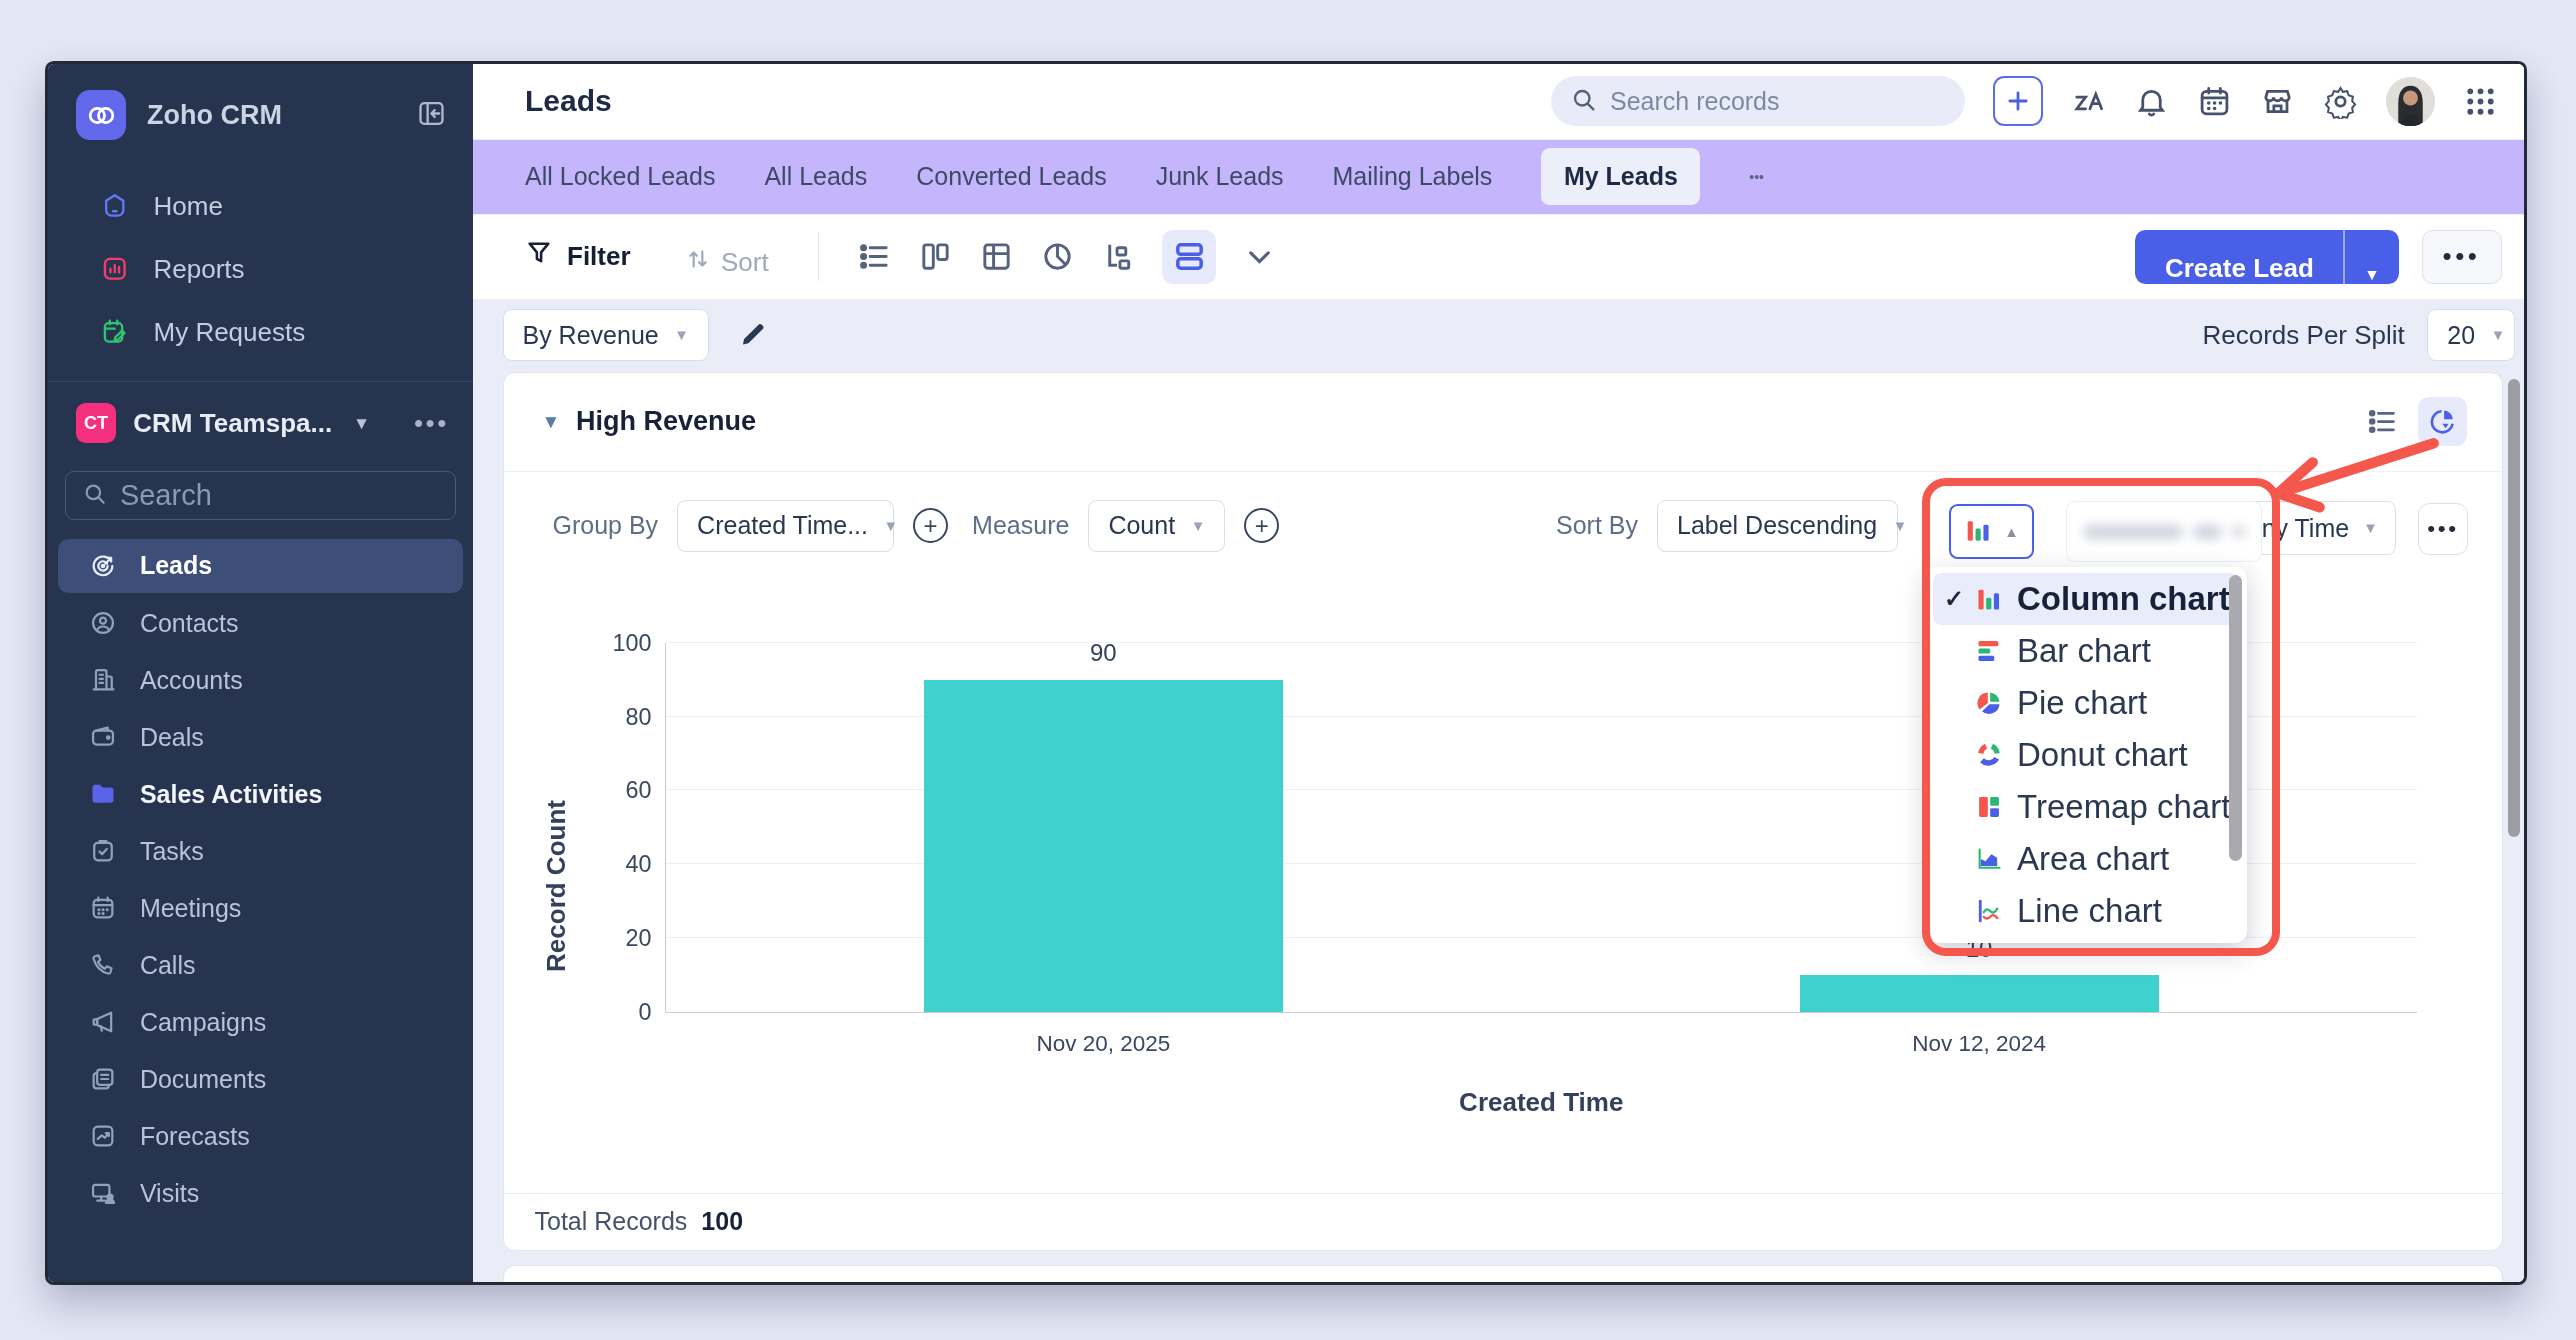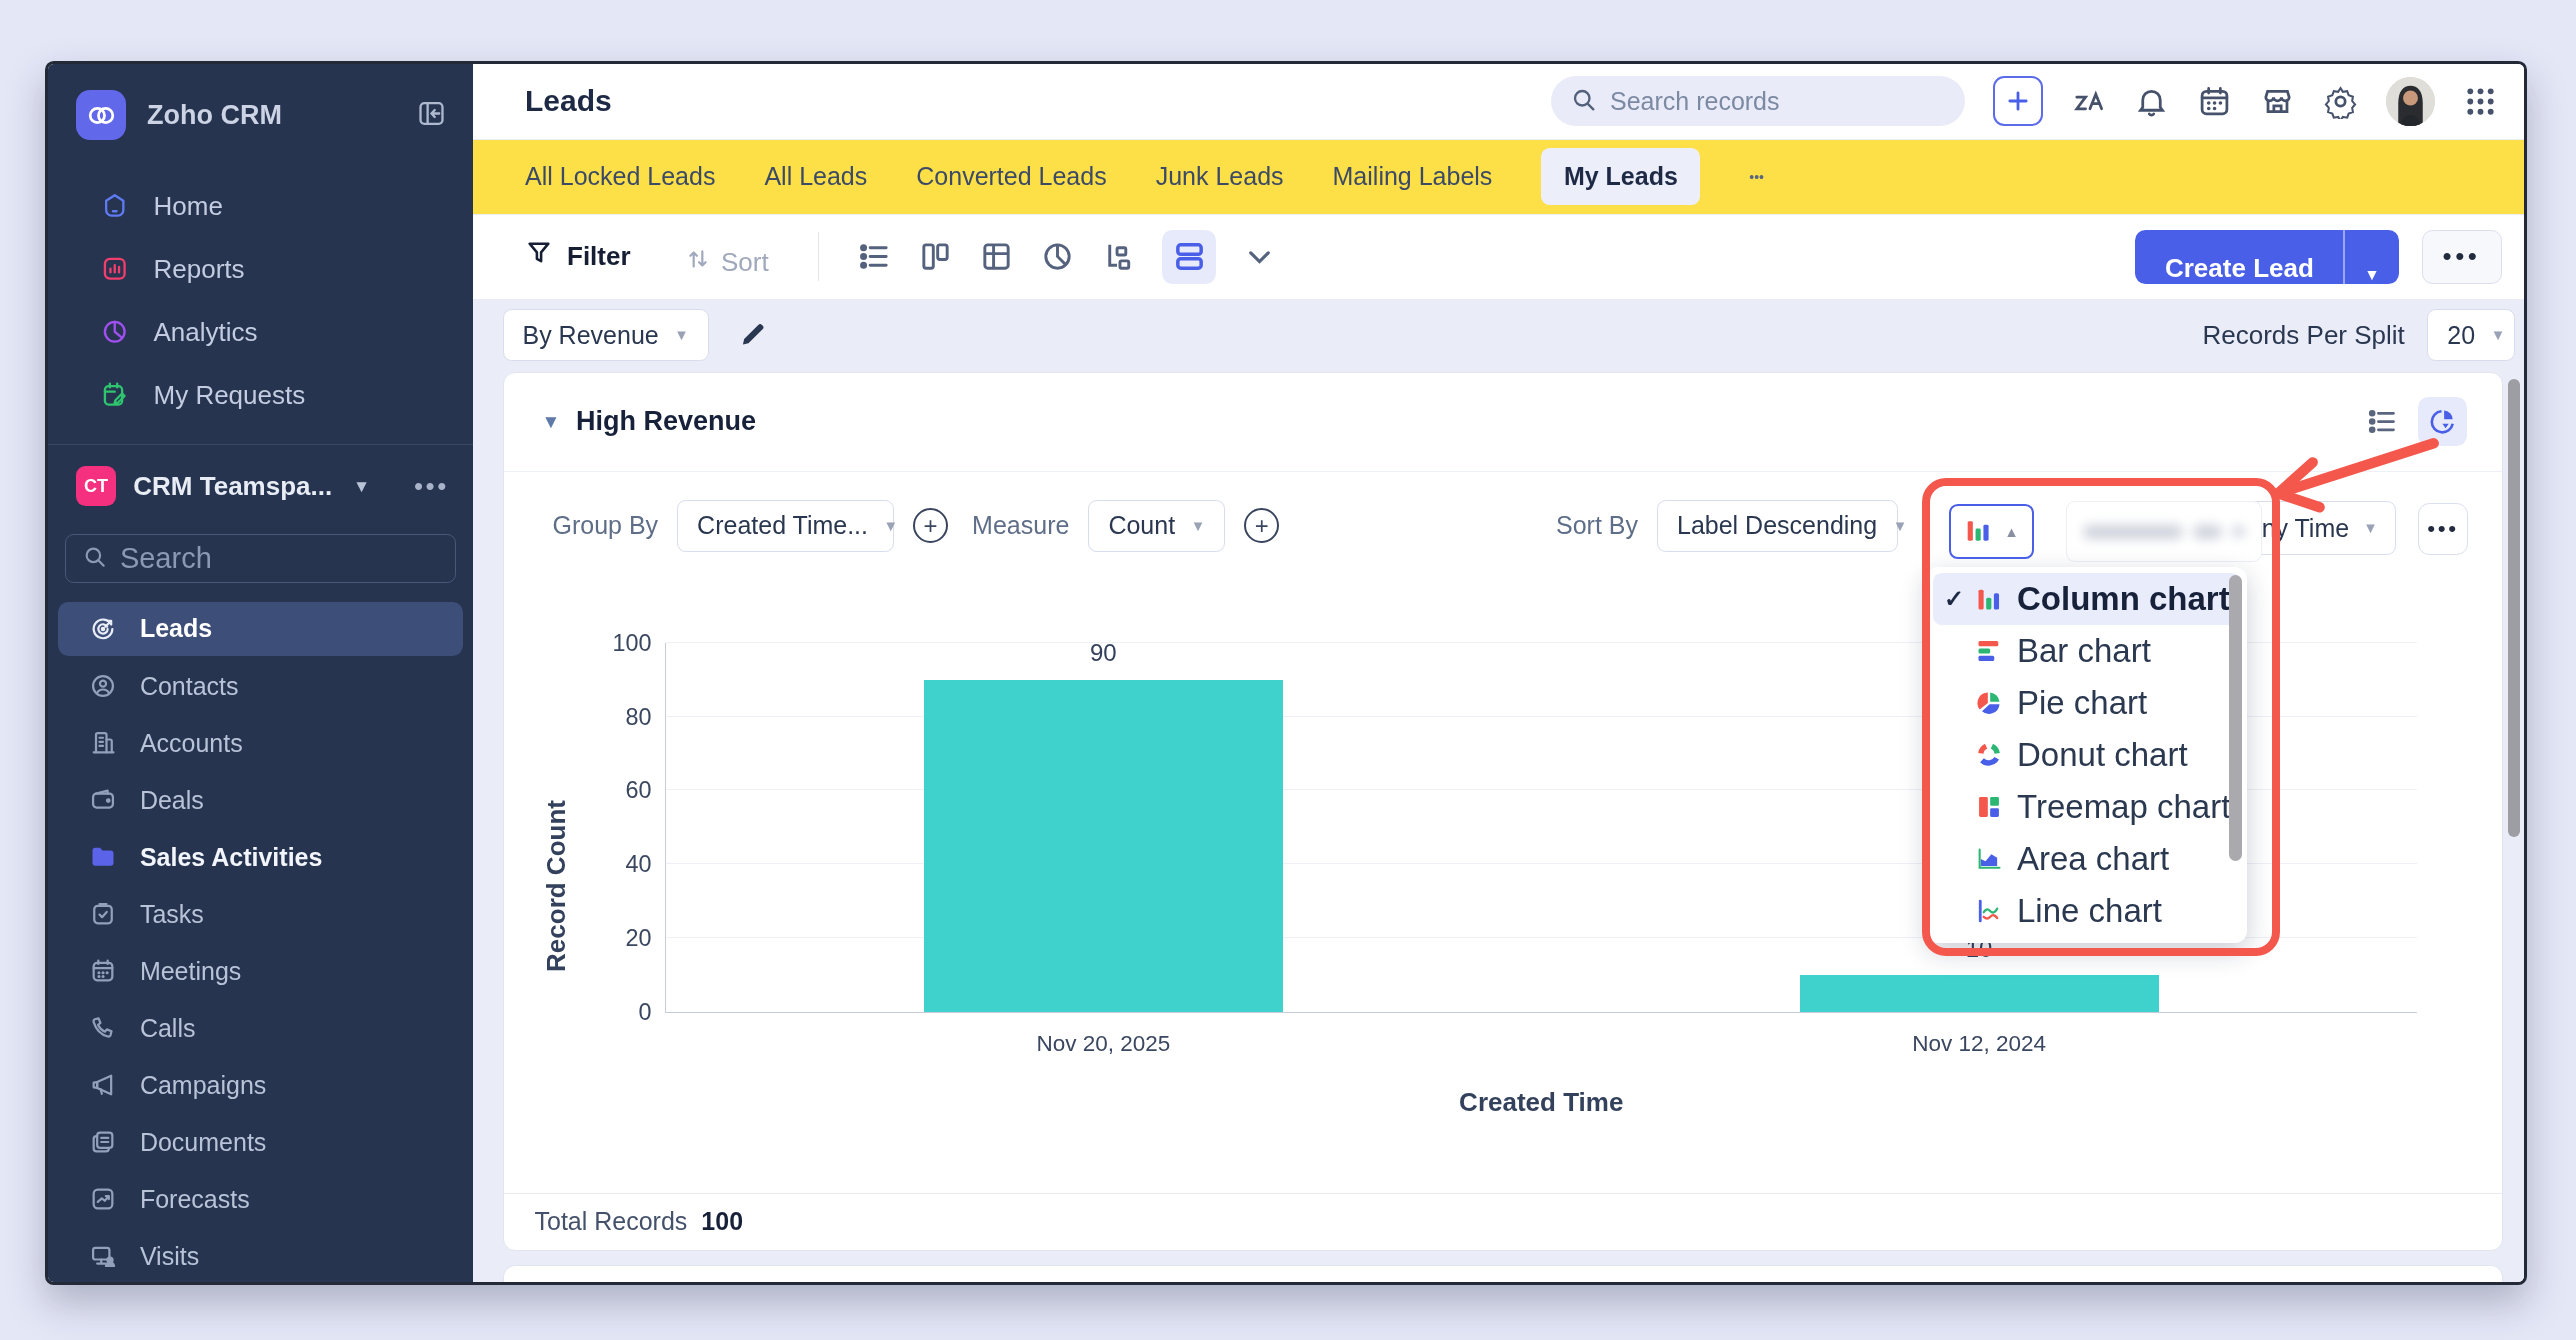--- a/index.html
+++ b/index.html
@@ -41,21 +41,21 @@
   .app-header { height:77px; display:flex; align-items:center; padding:0 26px 0 52px; border-bottom:1.7px solid #ECEDF5; background:#fff; }
   .page-title { font-size:30px; font-weight:bold; color:#1E2A45; }
   .header-right { margin-left:auto; display:flex; align-items:center; gap:28px; }
   .rec-search { width:414px; height:50px; background:#E9ECF8; border-radius:25px; display:flex; align-items:center; gap:12px; padding:0 19px; }
   .rec-search input { background:transparent; border:0; outline:0; font-size:25px; color:#54617C; width:100%; font-family:"Liberation Sans", sans-serif; }
   .rec-search input::placeholder { color:#7C89A3; }
   .plus-btn { width:50px; height:50px; border:2.6px solid #5B6BEA; color:#4A5FE8; border-radius:11.3px; background:#fff; display:flex; align-items:center; justify-content:center; cursor:pointer; }
   .hd-ic { width:35px; height:35px; color:#46526B; cursor:pointer; }
   .avatar { width:49px; height:49px; border-radius:50%; overflow:hidden; background:#DDDCD6; cursor:pointer; }
 
-  .tabs-row { height:77px; display:flex; align-items:center; gap:49px; padding:0 52px; border-bottom:1.7px solid #ECEDF5; background:#fde047; }
+  .tabs-row { height:77px; display:flex; align-items:center; gap:49px; padding:0 52px; border-bottom:1.7px solid #ECEDF5; background:#c4b5fd; }
   .tab-item { font-size:25px; color:#3C4A66; cursor:pointer; white-space:nowrap; }
   .tab-item.active { background:#ECEEF9; border-radius:8.7px; padding:14px 22.5px; font-weight:bold; color:#1E2A45; }
   .tab-more { color:#5A6680; }
 
   .toolbar { height:85px; display:flex; align-items:center; padding:0 22.5px 0 52px; background:#fff; gap:0; }
   .tb-filter { display:flex; align-items:center; gap:14px; font-size:26px; font-weight:bold; color:#151E33; cursor:pointer; }
   .tb-sort { display:flex; align-items:center; gap:10.4px; font-size:26px; color:#9FA8BC; margin-left:54px; cursor:pointer;margin-top:12px; }
   .tb-sep { width:1.7px; height:49px; background:#E2E5EE; margin:0 38px 0 49px; }
   .view-ics { display:flex; align-items:center; gap:26px; }
   .v-ic { width:35px; height:35px; color:#55627E; cursor:pointer; }
@@ -150,27 +150,20 @@
                 <path d="M10.5 16.5h3"></path>
               </svg></span>
                    <span>Home</span>
           </div>
           <div class="nav-row">
             <span class="nv-ic" style="color:#F23E6D"><svg viewBox="0 0 24 24" width="100%" height="100%" fill="none" stroke="currentColor" stroke-width="1.9" stroke-linecap="round" stroke-linejoin="round">
                 <rect x="4" y="4" width="16" height="16" rx="4"></rect>
                 <path d="M8.5 15v-3M12 15V9M15.5 15v-4.5"></path>
               </svg></span>
                    <span>Reports</span>
-          </div>
-          <div class="nav-row">
-            <span class="nv-ic" style="color:#A04FF0"><svg viewBox="0 0 24 24" width="100%" height="100%" fill="none" stroke="currentColor" stroke-width="1.9" stroke-linecap="round" stroke-linejoin="round">
-                <circle cx="12" cy="12" r="8"></circle>
-                <path d="M12 4v8l6 5"></path>
-              </svg></span>
-                   <span>Analytics</span>
           </div>
           <div class="nav-row">
             <span class="nv-ic" style="color:#2FC56F"><svg viewBox="0 0 24 24" width="100%" height="100%" fill="none" stroke="currentColor" stroke-width="1.9" stroke-linecap="round" stroke-linejoin="round">
                 <rect x="4" y="5" width="14" height="15" rx="3"></rect>
                 <path d="M8 3v3M14 3v3M4 9.5h8"></path>
                 <path d="M12.5 16.5l5.5-5.5 2 2-5.5 5.5-2.6.6z"></path>
               </svg></span>
                    <span>My Requests</span>
           </div>
         </nav>

